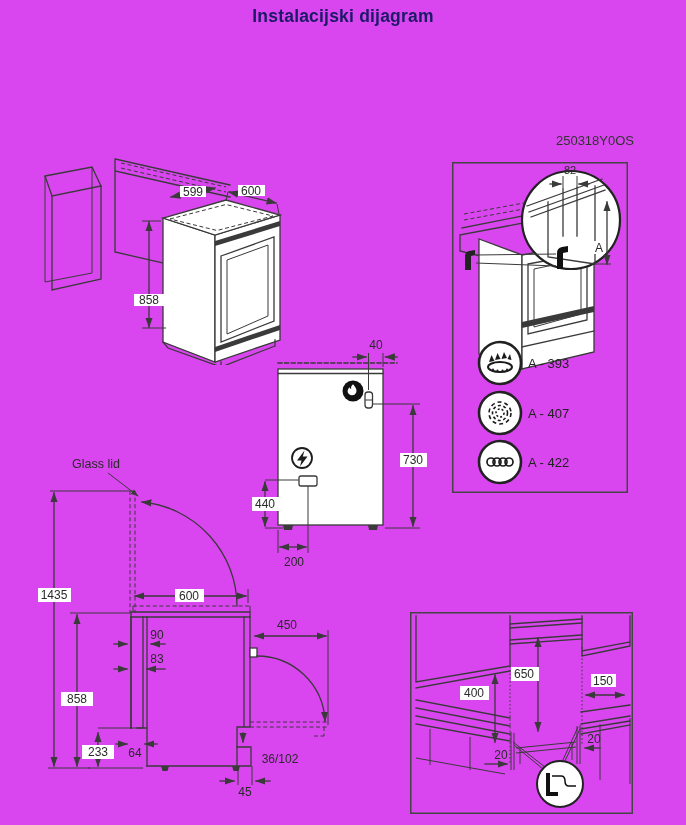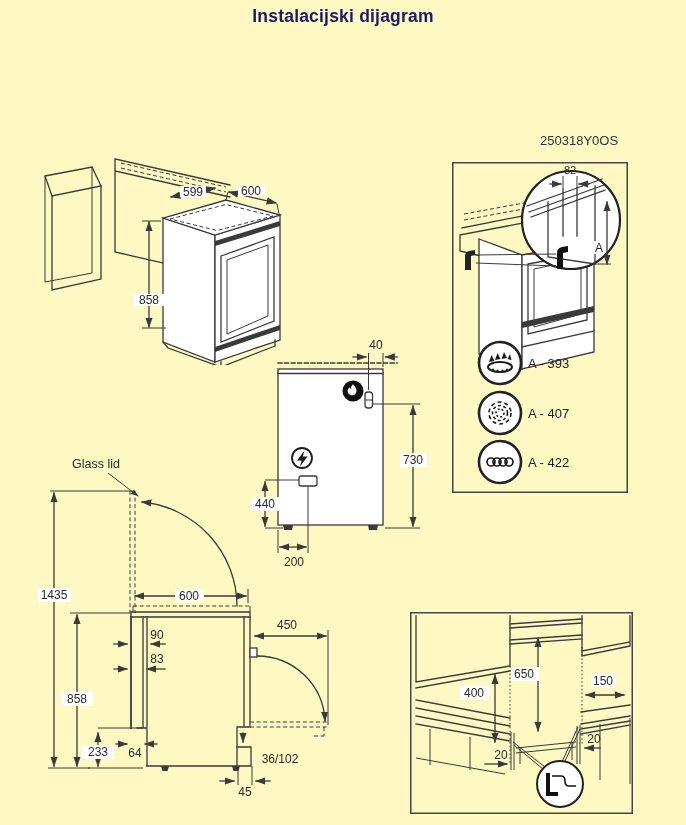--- a/index.html
+++ b/index.html
@@ -1,20 +1,20 @@
 <!DOCTYPE html>
 <html><head>
 <meta charset="utf-8">
 <style>
   html,body{margin:0;padding:0;background:#fff;}
-  .page{position:relative;width:686px;height:825px;background:#fef9c3;overflow:hidden;
+  .page{position:relative;width:686px;height:825px;background:#d946ef;overflow:hidden;
         font-family:"Liberation Sans",sans-serif;}
   .title{position:absolute;left:0;top:6px;width:686px;text-align:center;
          font-size:17.5px;font-weight:700;color:#1b1a67;letter-spacing:.2px;}
-  .code{position:absolute;left:540px;top:133px;width:110px;text-align:left;
+  .code{position:absolute;left:540px;top:133px;width:110px;text-align:center;
         font-size:13px;color:#333;}
   .abs{position:absolute;}
   
   .s{stroke:#3a3a3a;stroke-width:1.3;fill:none;stroke-linecap:square;}
   .s2{stroke:#3a3a3a;stroke-width:1.8;fill:none;stroke-linecap:square;}
   .sw1{stroke:#3a3a3a;stroke-width:1;fill:none;}
   .f{fill:#fff;stroke:#3a3a3a;stroke-width:1.3;}
   .blk{fill:#3a3a3a;stroke:none;}
   .d{stroke-dasharray:4 2.6;}
   .dt{stroke-dasharray:1.6 2.2;stroke-width:1;}

